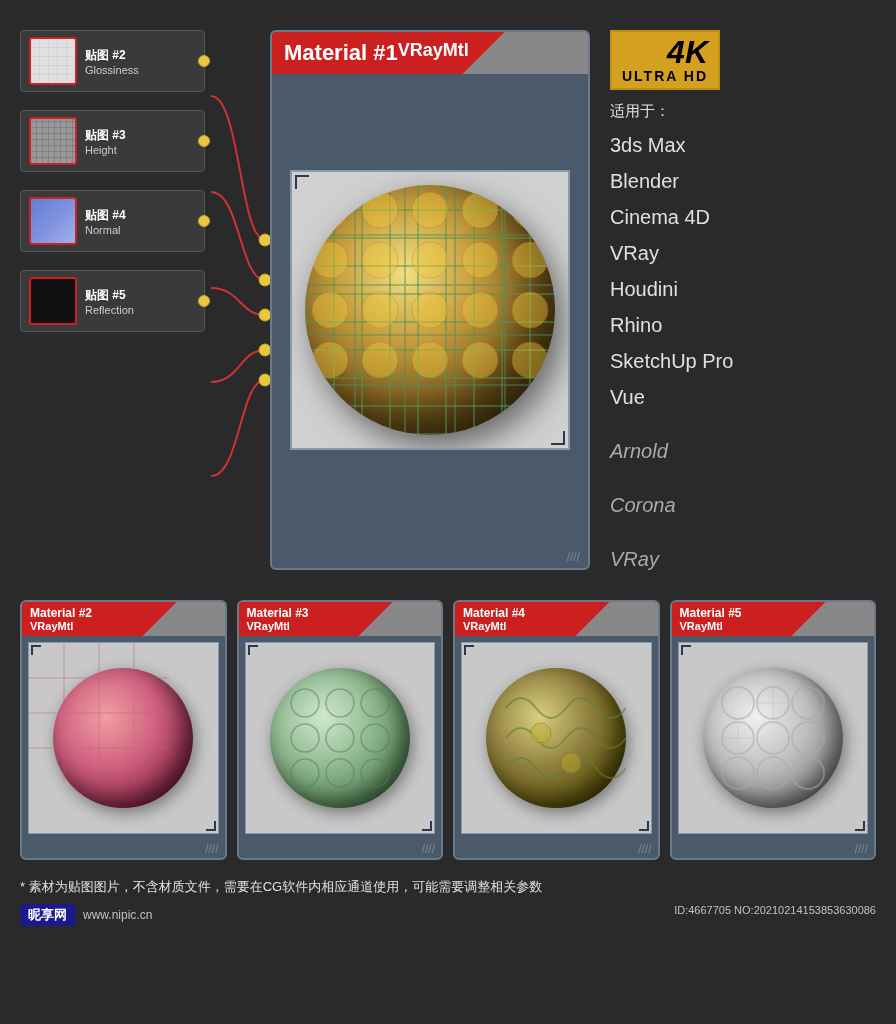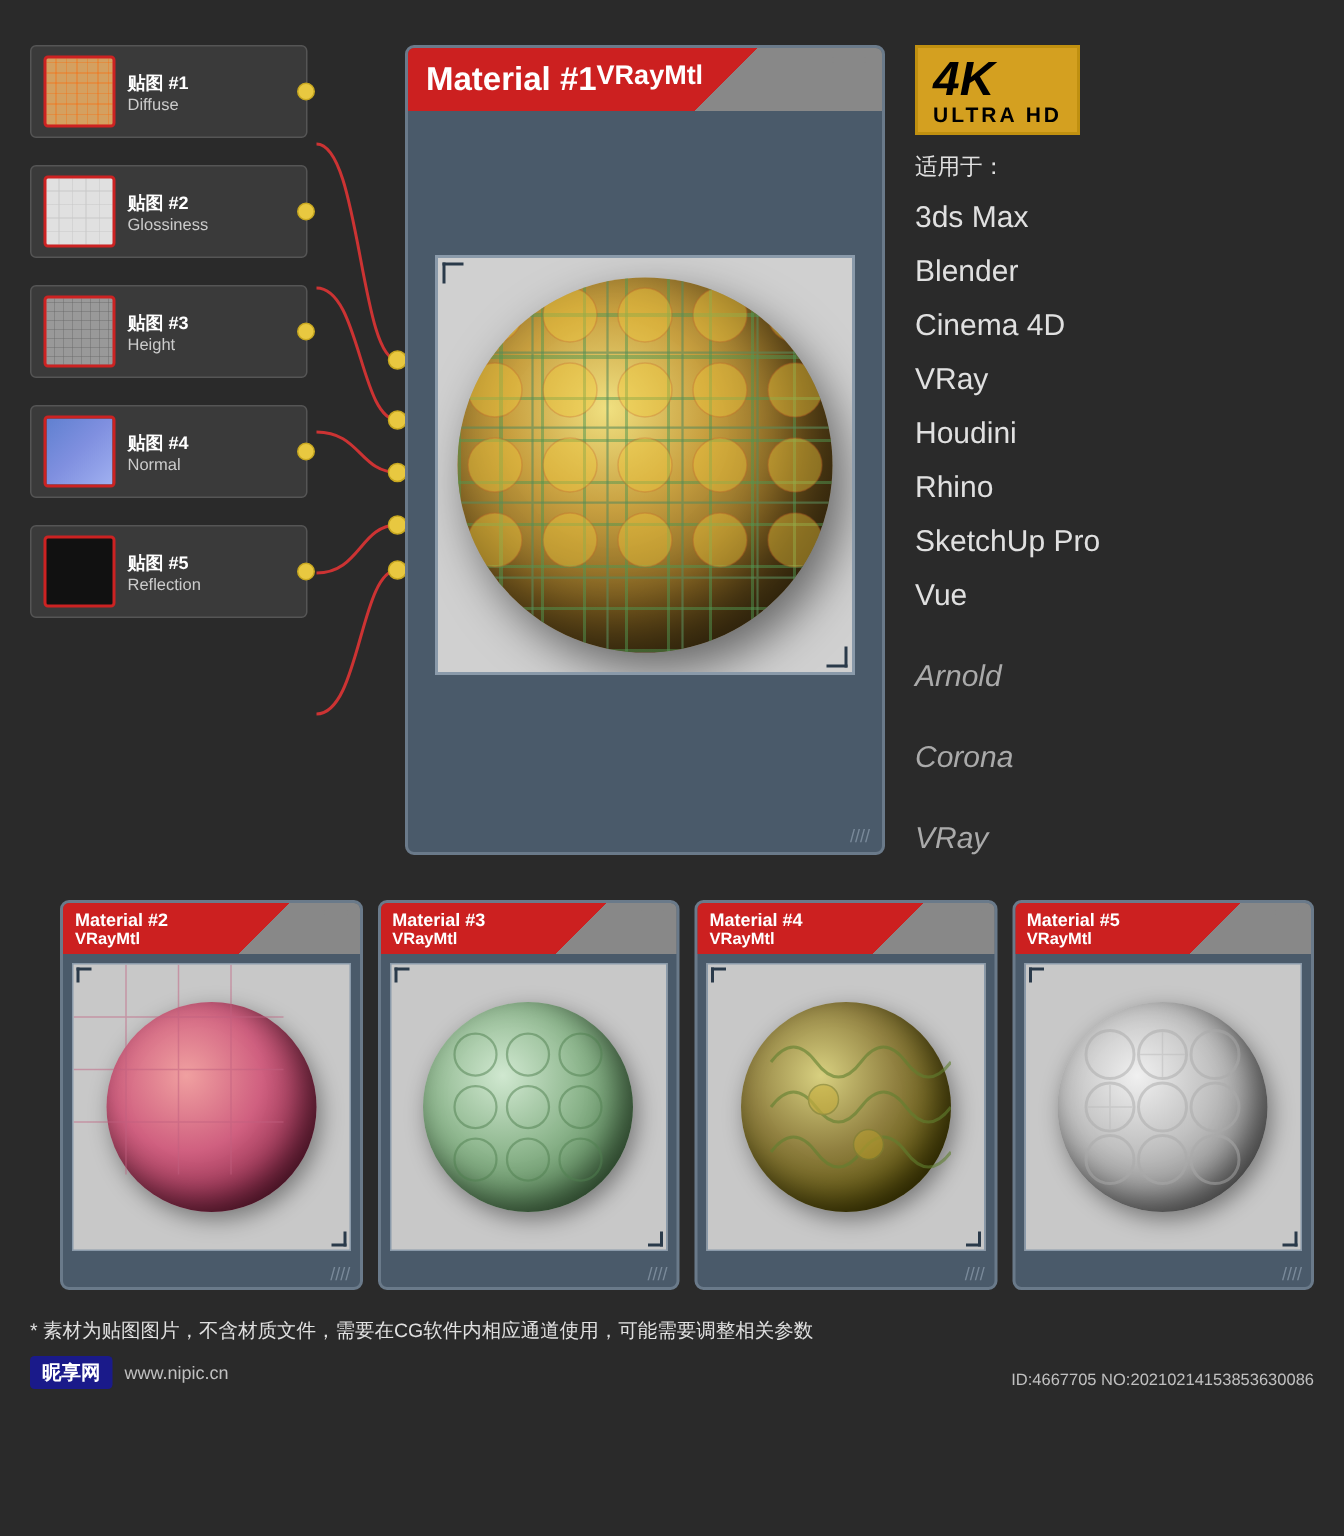--- a/index.html
+++ b/index.html
@@ -244,21 +244,21 @@
       justify-content: flex-start;
       margin-bottom: 8px;
     }
 
     .badge-4k-box {
       background: #d4a020;
       border: 2px solid #c09010;
       padding: 4px 10px;
       display: inline-flex;
       flex-direction: column;
-      align-items: flex-start;
+      align-items: flex-end;
     }
 
     .badge-4k-main {
       font-size: 32px;
       font-weight: 900;
       color: #000;
       line-height: 1;
       font-style: italic;
     }
 
@@ -286,21 +286,20 @@
       font-style: italic;
       margin-top: 18px;
     }
 
     
     .bottom-row {
       display: flex;
       gap: 10px;
       padding: 10px 20px;
       height: 280px;
-      margin-left: 20px;
     }
 
     .mini-material-card {
       flex: 1;
       background: #4a5a6a;
       border: 2px solid #6a7a8a;
       border-radius: 6px;
       display: flex;
       flex-direction: column;
     }
@@ -408,21 +407,21 @@
     .disclaimer {
       padding: 8px 20px 4px;
       color: #e0e0e0;
       font-size: 13px;
     }
 
     
     .watermark-row {
       display: flex;
       justify-content: space-between;
-      align-items: flex-end;
+      align-items: flex-start;
       padding: 4px 20px;
     }
 
     .watermark-left {
       display: flex;
       align-items: center;
       gap: 8px;
     }
 
     .watermark-logo {
@@ -451,28 +450,20 @@
 </head>
 <body>
 
 <div style="position:relative; width:896px; height:1024px; background:#2a2a2a;">
 
   <div class="main-area" style="position:relative;">
 
     <div class="node-panel-wrapper" style="position:relative; width:230px; flex-shrink:0;">
       <div class="node-panel" id="node-panel">
 
-        <div class="node-card">
-          <div class="node-thumb thumb-diffuse"></div>
-          <div class="node-info">
-            <span class="node-label">贴图 #1</span>
-            <span class="node-type">Diffuse</span>
-          </div>
-          <div class="node-connector"></div>
-        </div>
 
         <div class="node-card">
           <div class="node-thumb thumb-glossiness"></div>
           <div class="node-info">
             <span class="node-label">贴图 #2</span>
             <span class="node-type">Glossiness</span>
           </div>
           <div class="node-connector"></div>
         </div>
 

